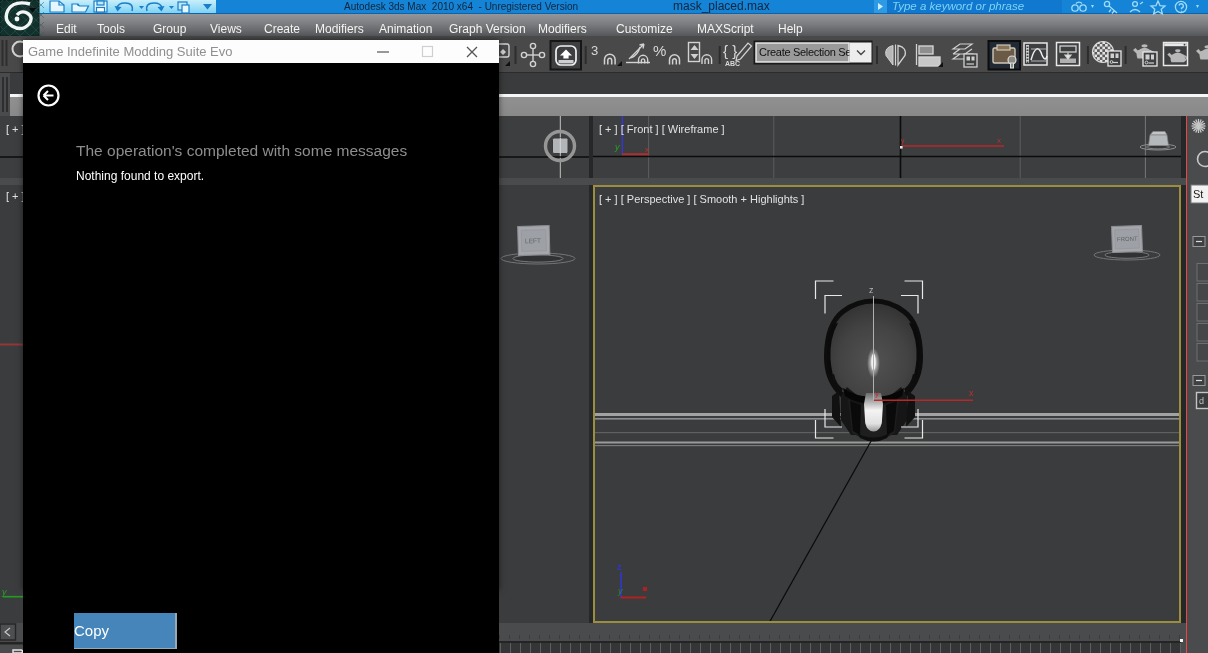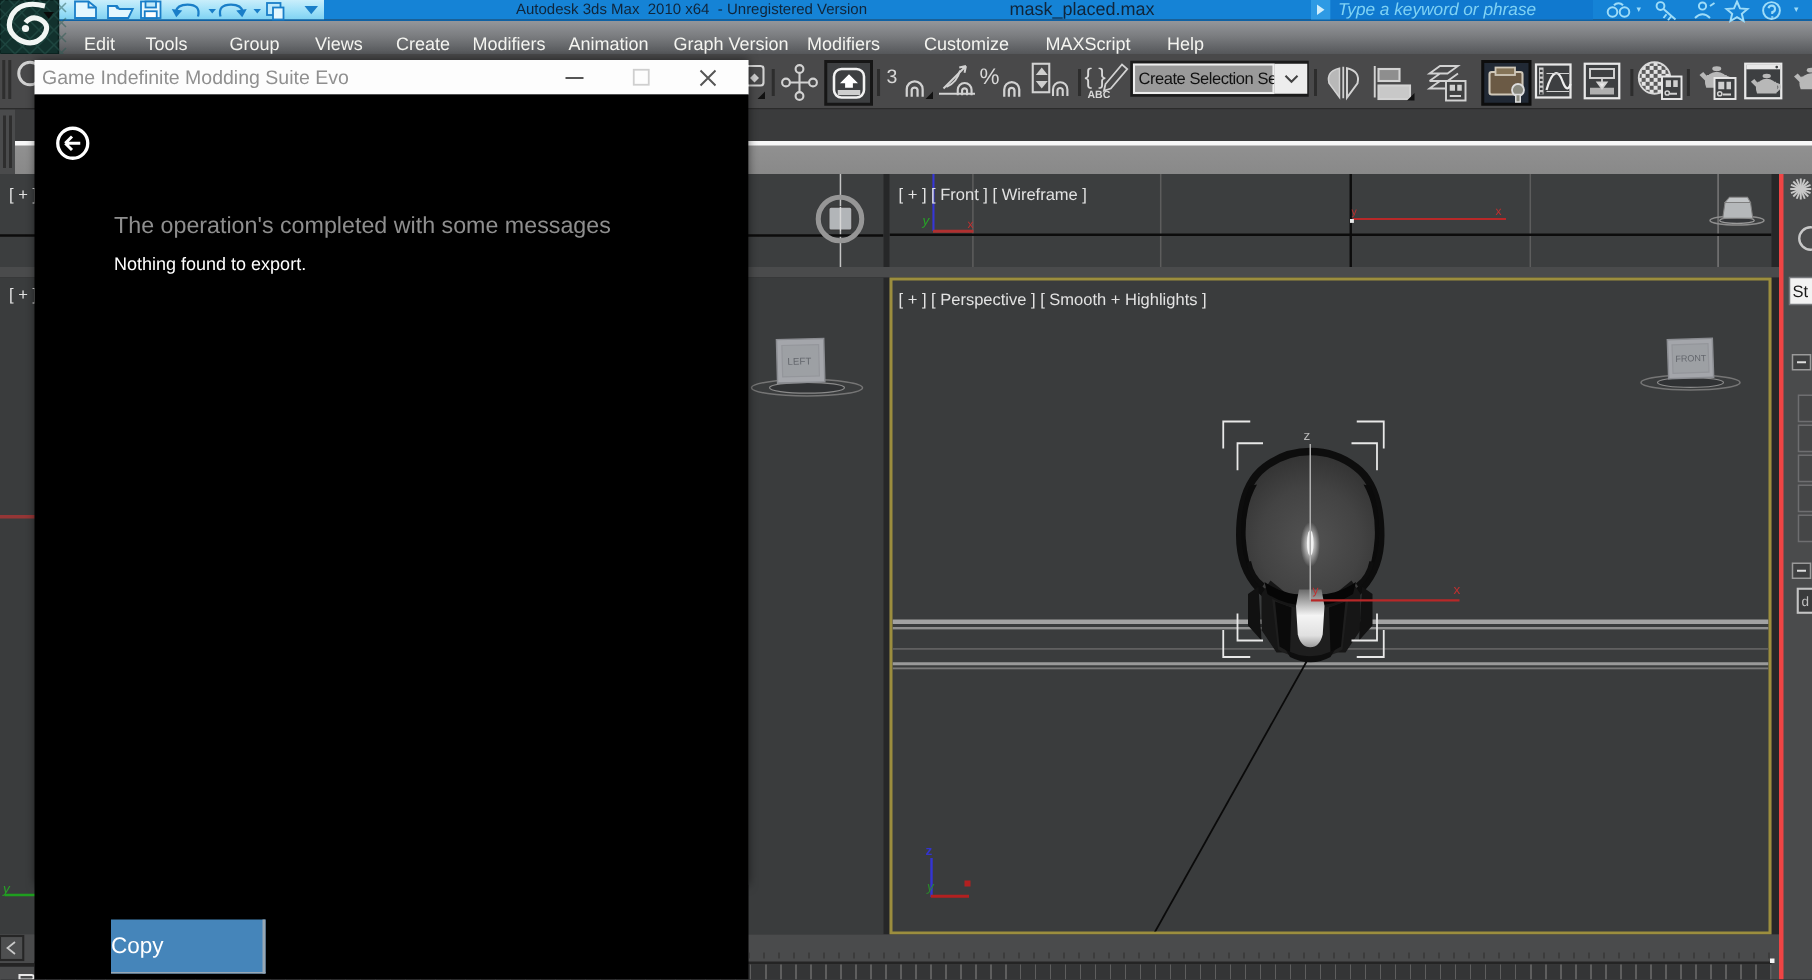--- a/index.html
+++ b/index.html
@@ -20,21 +20,21 @@
 #darkstrip2{left:0;top:116px;width:1208px;height:2px;background:#363738}
 
 #vprow1{left:0;top:116px;width:1186px;height:62px;background:#262728}
 #vpTop{left:0;top:0;width:589px;height:62px;background:#3c3e3f}
 #vpFront{left:593px;top:0;width:588px;height:62px;background:#3c3e3f}
 #vpband{left:0;top:178px;width:1186px;height:7px;background:#4a4b4c}
 #vprow2{left:0;top:185px;width:1186px;height:438px;background:#262728}
 #vpLeft{left:0;top:0;width:589px;height:438px;background:#3a3c3d}
 #vpPersp{left:593px;top:0;width:588px;height:438px;background:#3a3c3d;border:2px solid #9c8e3e}
 
-#rpanel{left:1186px;top:116px;width:22px;height:537px;background:#4a4b4c;border-left:3px solid #ef4444}
+#rpanel{left:1186px;top:116px;width:22px;height:537px;background:#4a4b4c;border-left:1px solid #ef4444}
 
 #botstrip{left:0;top:623px;width:1186px;height:30px;background:#4a4b4c}
 #botline{left:0;top:641px;width:1181px;height:2px;background:#242424}
 #ruler{left:0;top:643px;width:1181px;height:10px;background:repeating-linear-gradient(90deg,#5e5e5e 0 1px,#343536 1px 10px)}
 #minitick{left:499px;top:635px;width:682px;height:4px;background:repeating-linear-gradient(90deg,#3c3c3c 0 1px,#4a4b4c 1px 10px)}
 
 #dlg{left:23px;top:40px;width:476px;height:550px;box-shadow:0 0 6px rgba(0,0,0,.55)}
 #dlgtitle{left:0;top:0;width:476px;height:23px;background:#fdfdfd;color:#8f8f8f;font-size:13px;line-height:23px}
 #dlgtitle .t{position:absolute;left:5px;top:0}
 #dlgbody{left:0;top:23px;width:476px;height:590px;background:#000}

